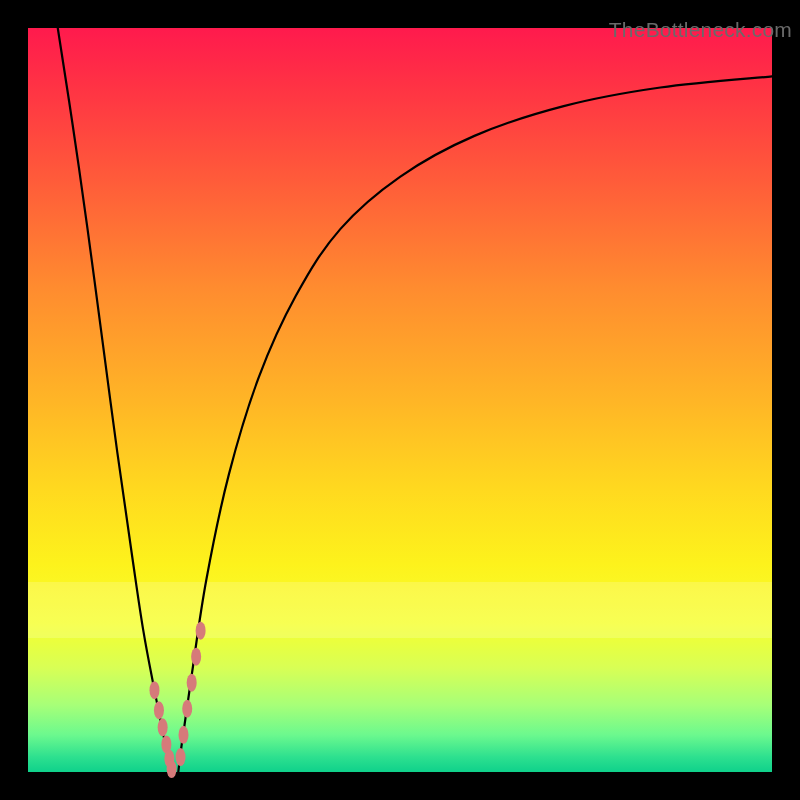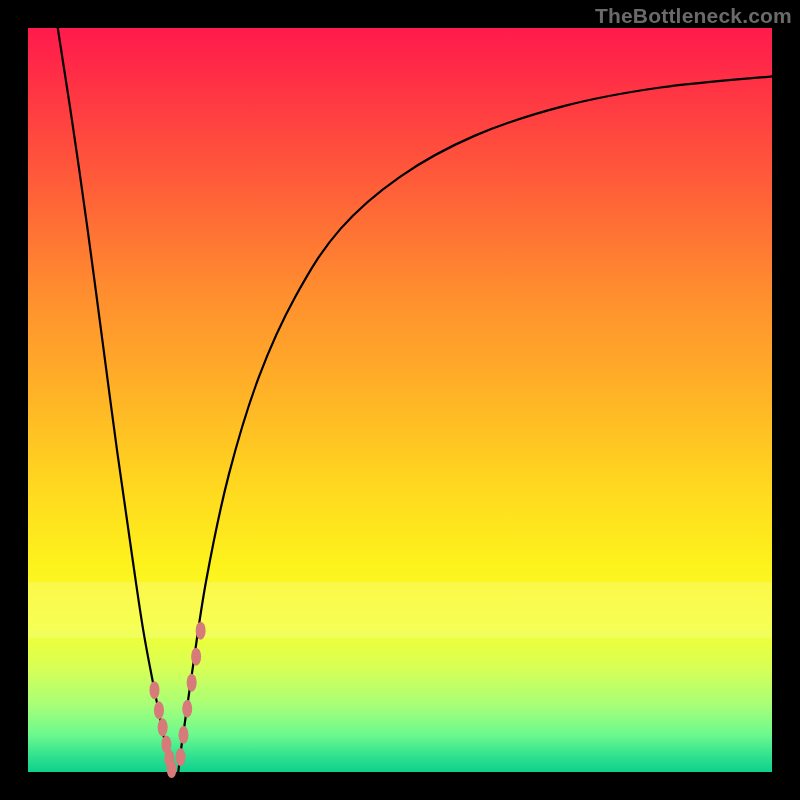--- a/index.html
+++ b/index.html
@@ -34,25 +34,25 @@
     );
   }
   .pale-band {
     position: absolute;
     left: 0;
     width: 100%;
     background: rgba(255,255,255,0.18);
   }
   .watermark {
     position: absolute;
-    top: 4px;
+    top: 18px;
     right: 8px;
     color: #6a6a6a;
     font-size: 21px;
-    font-weight: 700;
+    font-weight: 400;
     letter-spacing: 0.2px;
     user-select: none;
   }
   svg.curves {
     position: absolute;
     left: 0;
     top: 0;
     width: 744px;
     height: 744px;
     overflow: visible;

